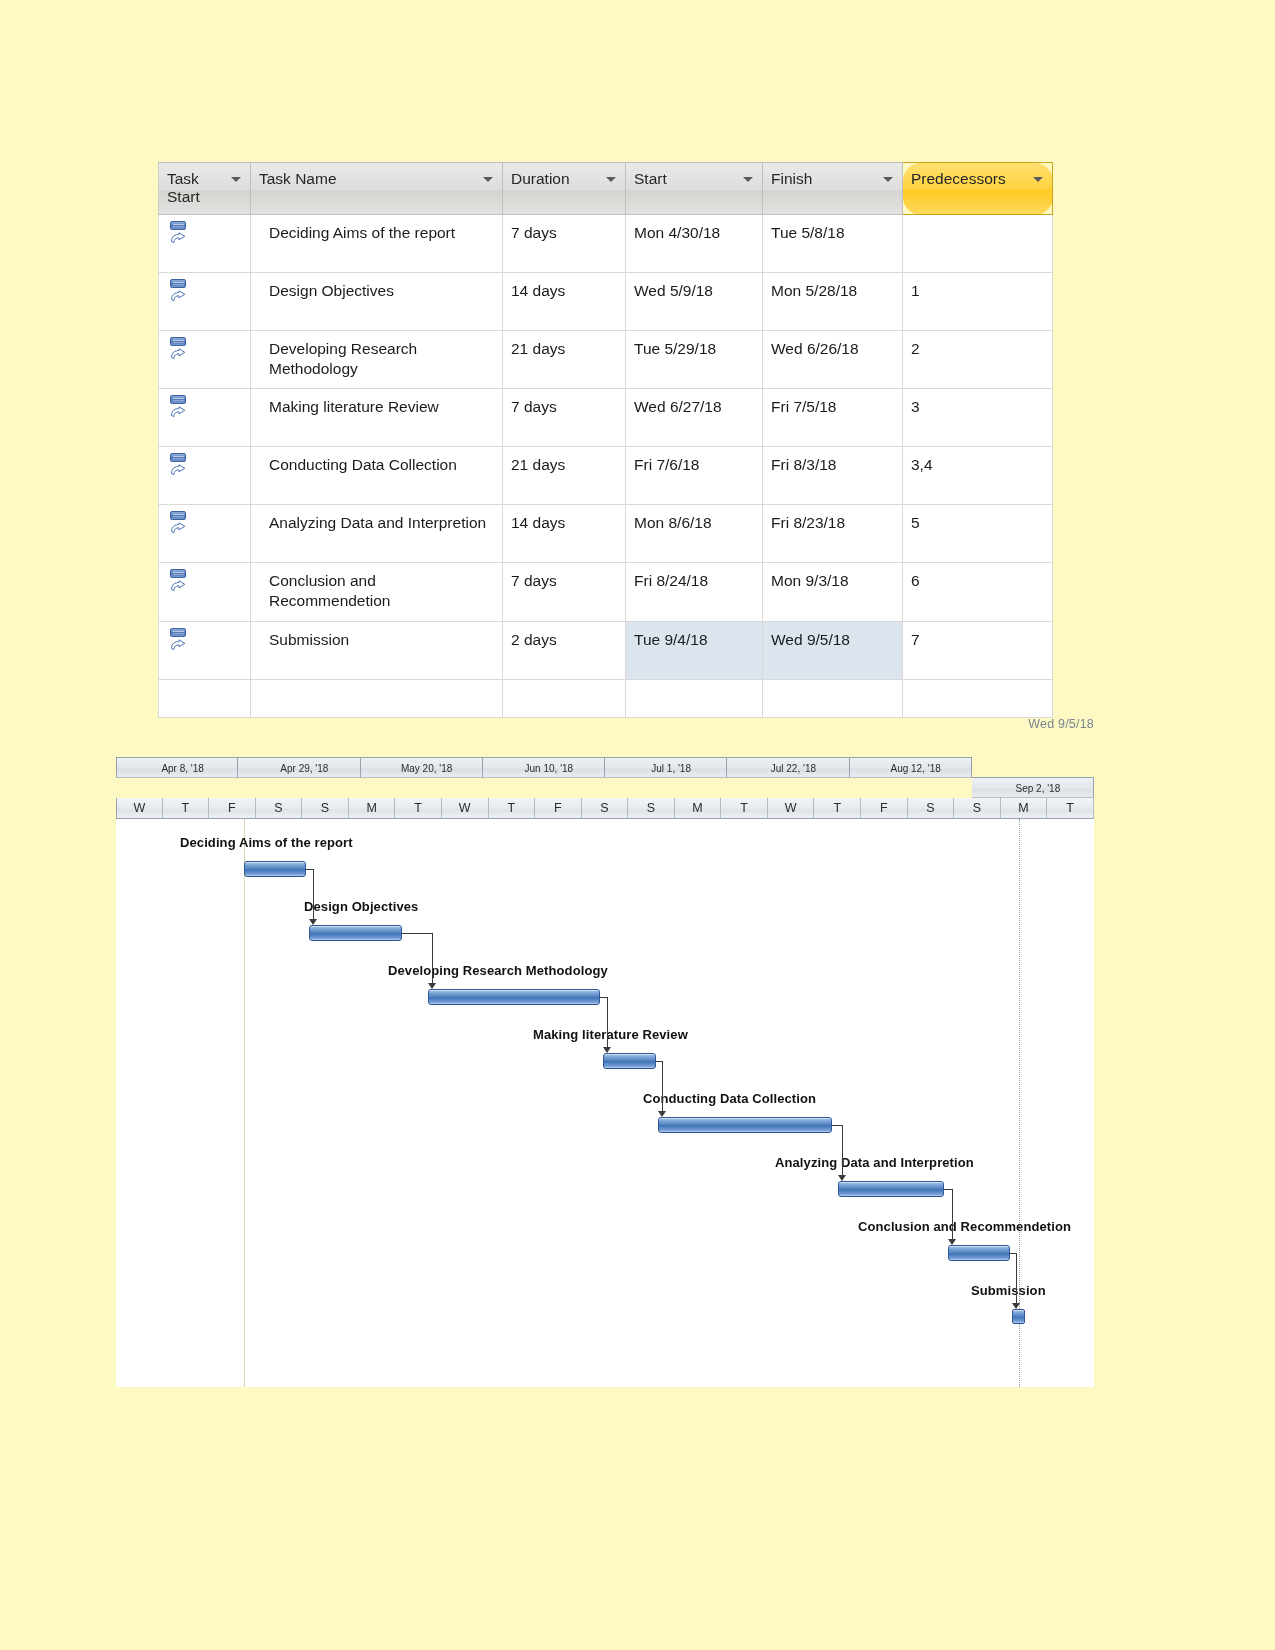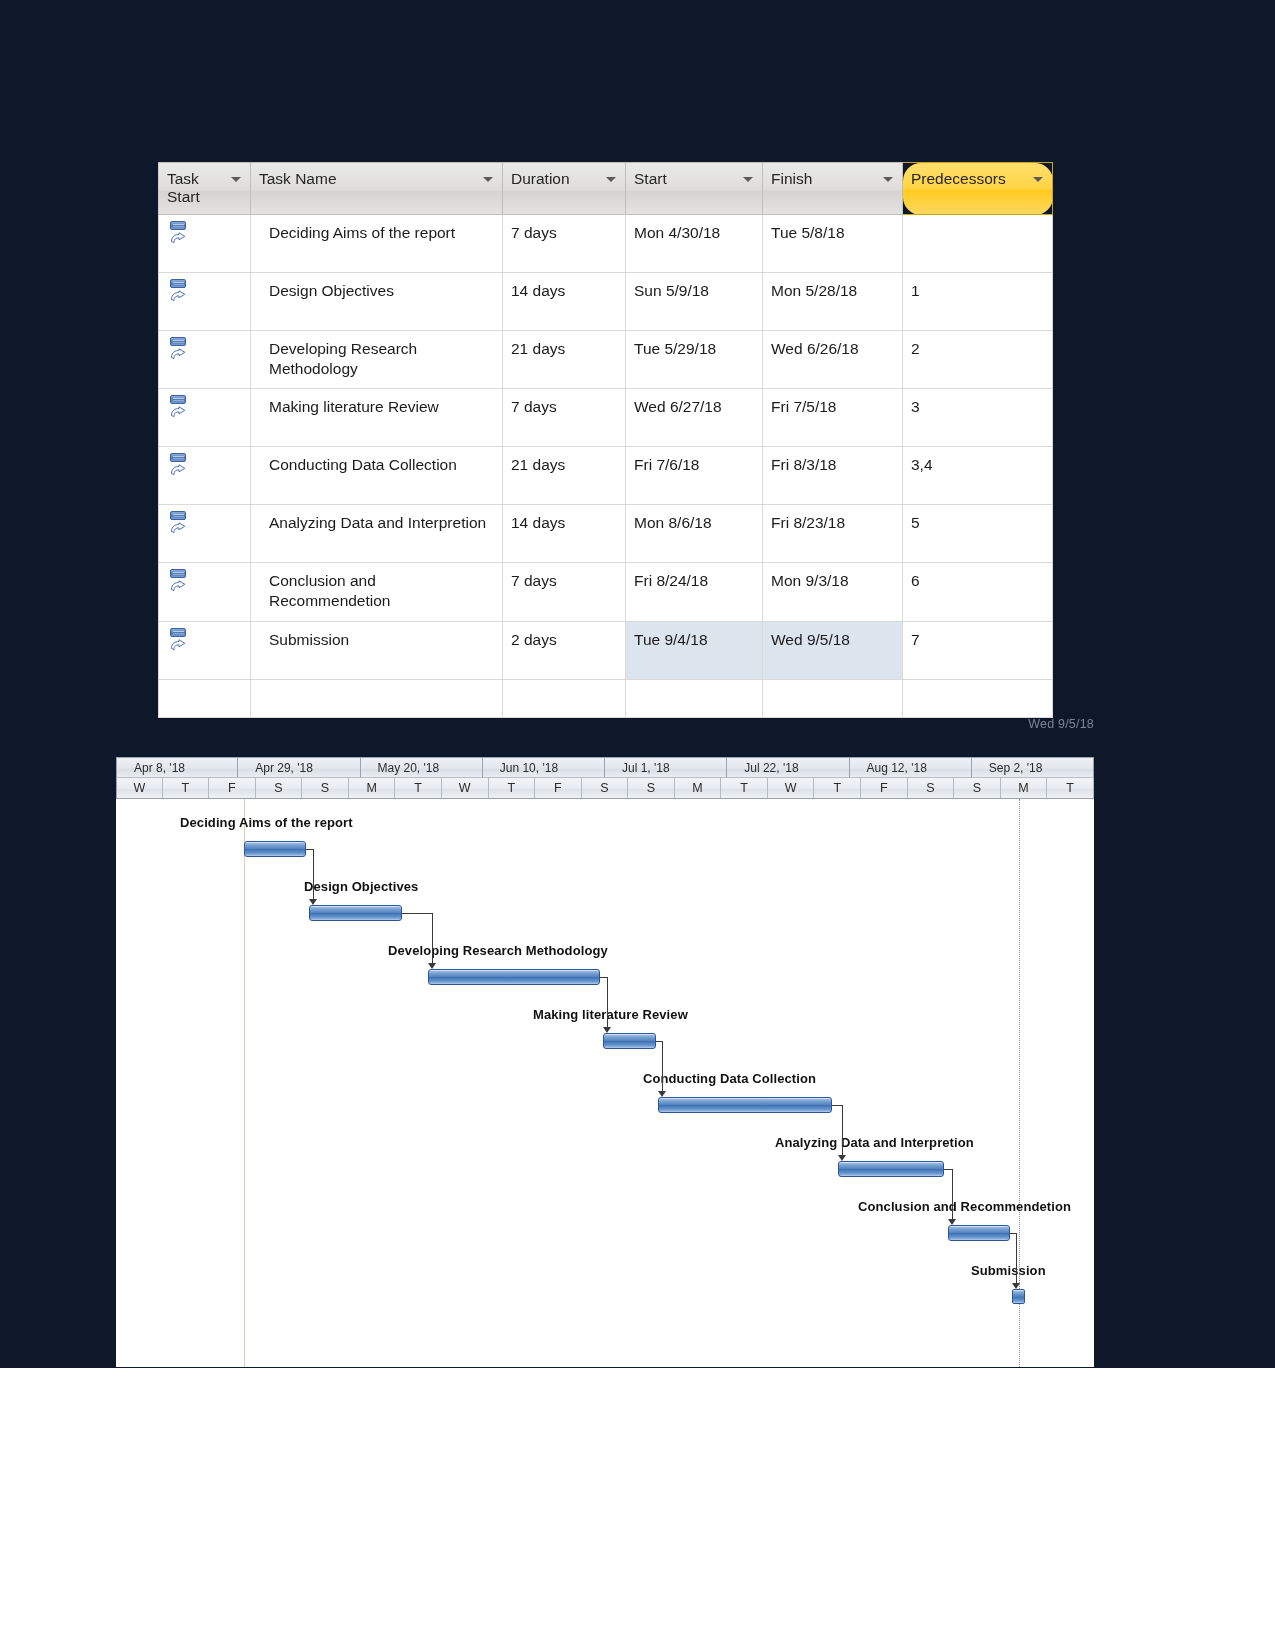--- a/index.html
+++ b/index.html
@@ -4,23 +4,23 @@
 <style>
   * { box-sizing: border-box; }
   html, body {
     margin: 0; padding: 0;
     width: 1275px; height: 1650px;
     background: #ffffff;
     font-family: "Liberation Sans", sans-serif;
   }
   #page {
     position: relative;
-    width: 1275px; height: 1368px;
+    width: 1275px; height: 1650px;
     overflow: hidden;
-    background: #0f172a;
+    background: #fef9c3;
   }
 
   
   #task-table {
     position: absolute;
     left: 158px; top: 162px;
     width: 894px;
     border-collapse: collapse;
     table-layout: fixed;
     font-size: 15.5px;
@@ -108,29 +108,30 @@
     right: 0; top: -40px;
     font-size: 12.5px;
     color: #7a8694;
     letter-spacing: .2px;
   }
   #timescale { position: relative; width: 978px; }
   .ts-row { display: flex; width: 978px; }
   .ts-top .ts-cell {
     height: 21px;
     line-height: 21px;
-    font-size: 12px;
+    font-size: 10px;
     color: #2b2b2b;
-    padding-left: 17px;
+    padding-left: 11px;
     border-right: 1px solid #9aa3ad;
     border-top: 1px solid #9aa3ad;
     border-bottom: 1px solid #b7bec6;
     background: linear-gradient(to bottom,#eef1f4 0%,#e2e7ec 55%,#d8dee4 56%,#e9edf1 100%);
     overflow: hidden;
     white-space: nowrap;
+    text-align: center;
   }
   .ts-top .ts-cell:first-child { border-left: 1px solid #9aa3ad; }
   .ts-bot .ts-cell {
     height: 21px;
     line-height: 21px;
     font-size: 12.5px;
     color: #2b2b2b;
     text-align: center;
     border-right: 1px solid #b2bac2;
     border-bottom: 1px solid #9aa3ad;
@@ -258,21 +259,21 @@
           <td class="mode-cell">
             <div class="mode-glyph">
               <span class="chip"></span>
               <svg class="arrow" viewBox="0 0 15 13">
                 <path d="M0.5 9.5 C0.5 4.5 4 2.5 8 2.5 L8 0.8 L13.8 4.3 L8 7.8 L8 5.9 C5 5.9 3 7 3 10.6 Z" fill="#ffffff" stroke="#4a72b4" stroke-width="1"></path>
               </svg>
             </div>
           </td>
           <td class="name-cell">Design Objectives</td>
           <td class="dur-cell">14 days</td>
-          <td class="start-cell">Sun 5/9/18</td>
+          <td class="start-cell">Wed 5/9/18</td>
           <td class="finish-cell">Mon 5/28/18</td>
           <td class="pred-cell">1</td>
         </tr>
         <tr>
           <td class="mode-cell">
             <div class="mode-glyph">
               <span class="chip"></span>
               <svg class="arrow" viewBox="0 0 15 13">
                 <path d="M0.5 9.5 C0.5 4.5 4 2.5 8 2.5 L8 0.8 L13.8 4.3 L8 7.8 L8 5.9 C5 5.9 3 7 3 10.6 Z" fill="#ffffff" stroke="#4a72b4" stroke-width="1"></path>
               </svg>
@@ -376,21 +377,21 @@
 
     <div id="timescale">
       <div class="ts-row ts-top" id="ts-weeks">
           <div class="ts-cell" style="width: 122.25px;">Apr 8, '18</div>
           <div class="ts-cell" style="width: 122.25px;">Apr 29, '18</div>
           <div class="ts-cell" style="width: 122.25px;">May 20, '18</div>
           <div class="ts-cell" style="width: 122.25px;">Jun 10, '18</div>
           <div class="ts-cell" style="width: 122.25px;">Jul 1, '18</div>
           <div class="ts-cell" style="width: 122.25px;">Jul 22, '18</div>
           <div class="ts-cell" style="width: 122.25px;">Aug 12, '18</div>
-          <div class="ts-cell" style="width: 122.25px;">Sep 2, '18</div>
+          <div class="ts-cell" style="width: 122.25px; margin-top: 20px;">Sep 2, '18</div>
         </div>
       <div class="ts-row ts-bot" id="ts-days">
           <div class="ts-cell" style="width: 46.5714px;">W</div>
           <div class="ts-cell" style="width: 46.5714px;">T</div>
           <div class="ts-cell" style="width: 46.5714px;">F</div>
           <div class="ts-cell" style="width: 46.5714px;">S</div>
           <div class="ts-cell" style="width: 46.5714px;">S</div>
           <div class="ts-cell" style="width: 46.5714px;">M</div>
           <div class="ts-cell" style="width: 46.5714px;">T</div>
           <div class="ts-cell" style="width: 46.5714px;">W</div>

